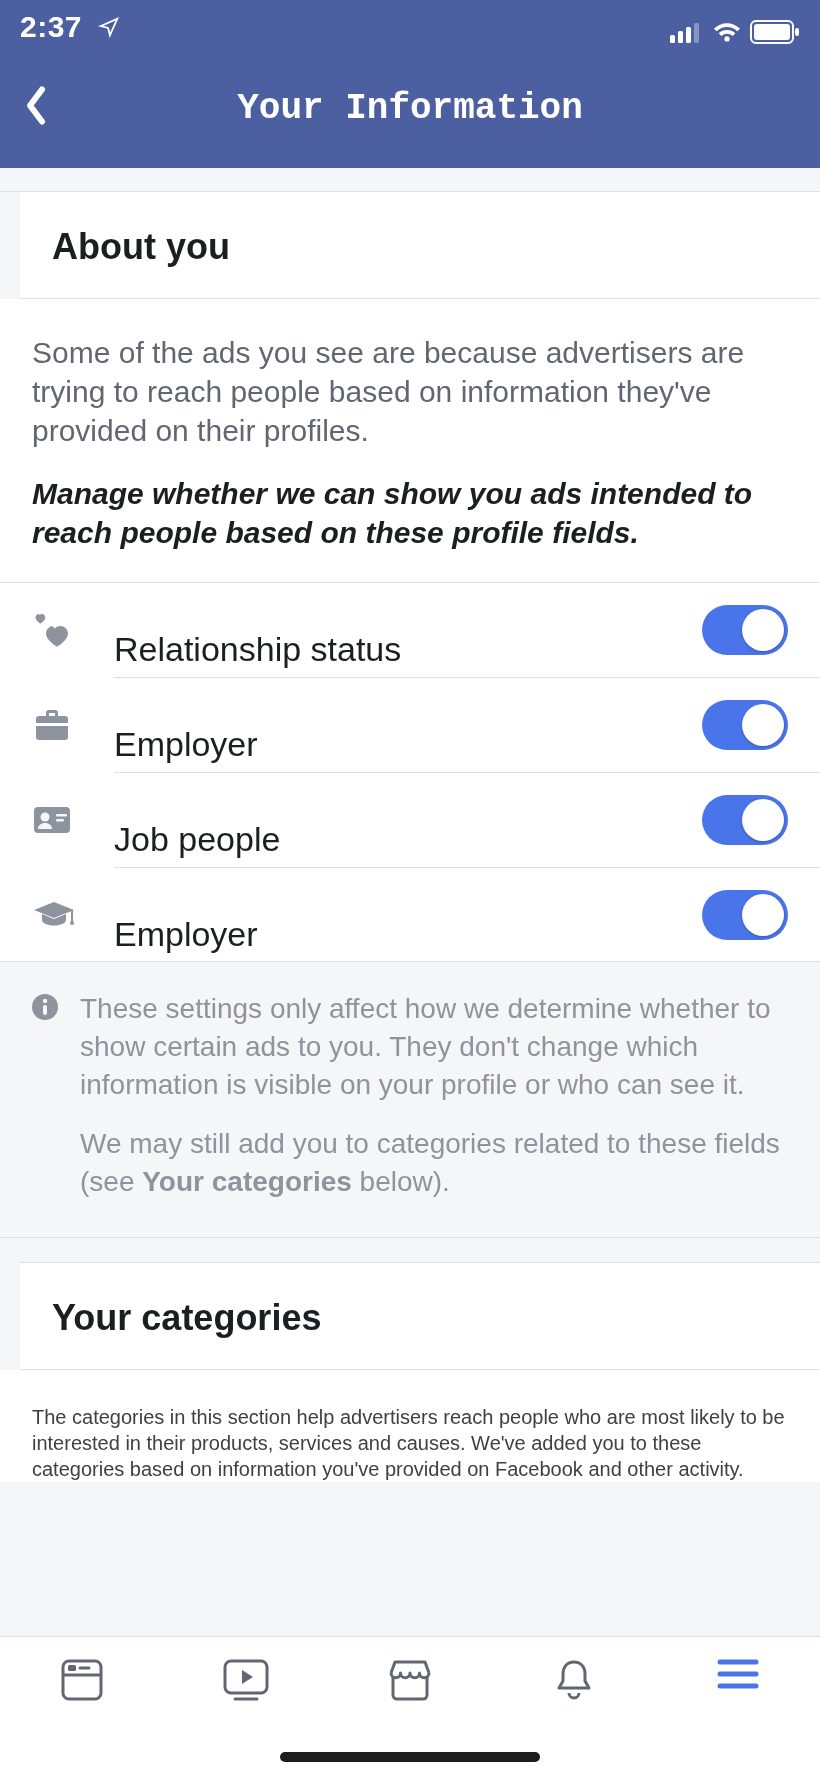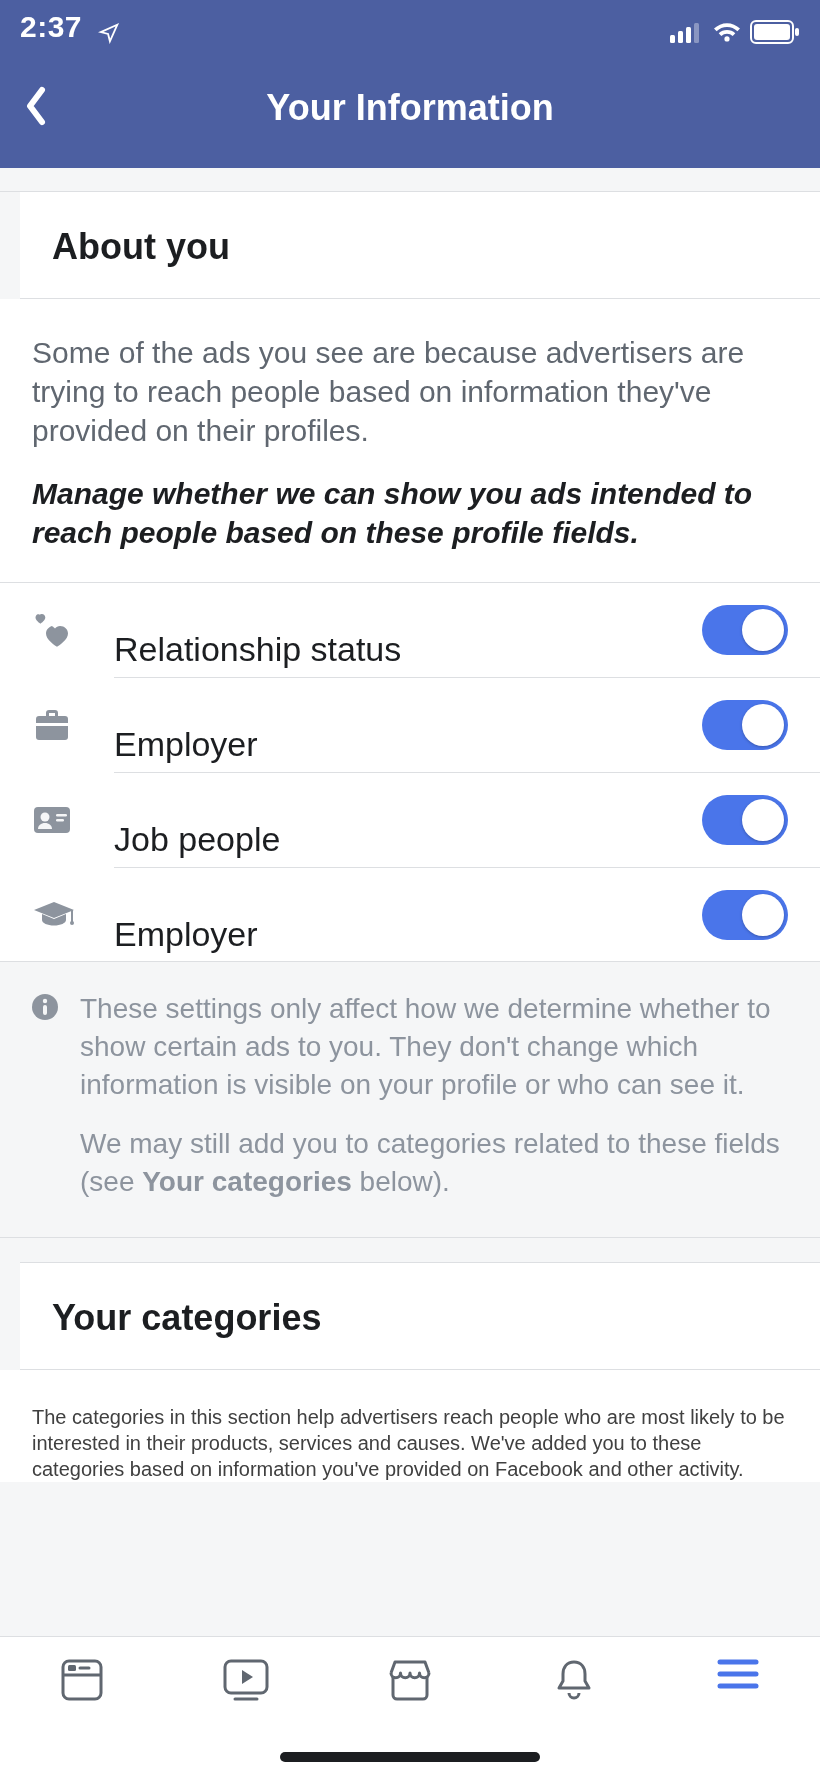--- a/index.html
+++ b/index.html
@@ -1,25 +1,25 @@
 <!DOCTYPE html>
 <html><head>
 <meta charset="utf-8">
 <style>
   * { margin:0; padding:0; box-sizing:border-box; -webkit-font-smoothing:antialiased; }
   html, body { width:820px; height:1776px; font-family:-apple-system, "Helvetica Neue", Arial, sans-serif; background:#fff; color:#1c1e21; overflow:hidden; }
 
   
   .status-bar { height:48px; background:#4c5fa1; color:#fff; display:flex; align-items:flex-end; padding:0 20px 4px 20px; justify-content:space-between; }
-  .status-left { display:flex; align-items:flex-end; gap:16px; font-size:30px; font-weight:600; letter-spacing:0.5px; }
+  .status-left { display:flex; align-items:center; gap:16px; font-size:30px; font-weight:600; letter-spacing:0.5px; }
   .status-right { display:flex; align-items:center; gap:8px; }
   .status-right svg { display:block; }
 
   
-  .nav-bar { height:120px; background:#4c5fa1; position:relative; display:flex; align-items:center; justify-content:center; }
+  .nav-bar { height:120px; background:#4c5fa1; position:relative; display:flex; align-items:center; justify-content:center;font-family:Liberation Mono, monospace; }
   .nav-back { position:absolute; left:24px; top:50%; transform:translateY(-50%); }
   .nav-title { color:#fff; font-size:36px; font-weight:700; }
 
   
   .content { height:calc(1776px - 48px - 120px - 140px); overflow:hidden; background:#f5f6f7; }
   .spacer-top { height:24px; background:#f5f6f7; border-bottom:1px solid #dddfe2; }
   .section-head { background:#fff; padding:34px 32px 30px 32px; font-size:36px; font-weight:700; color:#1c1e21; border-bottom:1px solid #dddfe2;margin-left:20px; }
   .section-desc { background:#fff; padding:34px 32px 30px 32px; border-bottom:1px solid #dddfe2; }
   .section-desc p { font-size:30px; line-height:1.3; color:#606770; margin-bottom:24px; }
   .section-desc p:last-child { margin-bottom:0;font-style:italic; }

